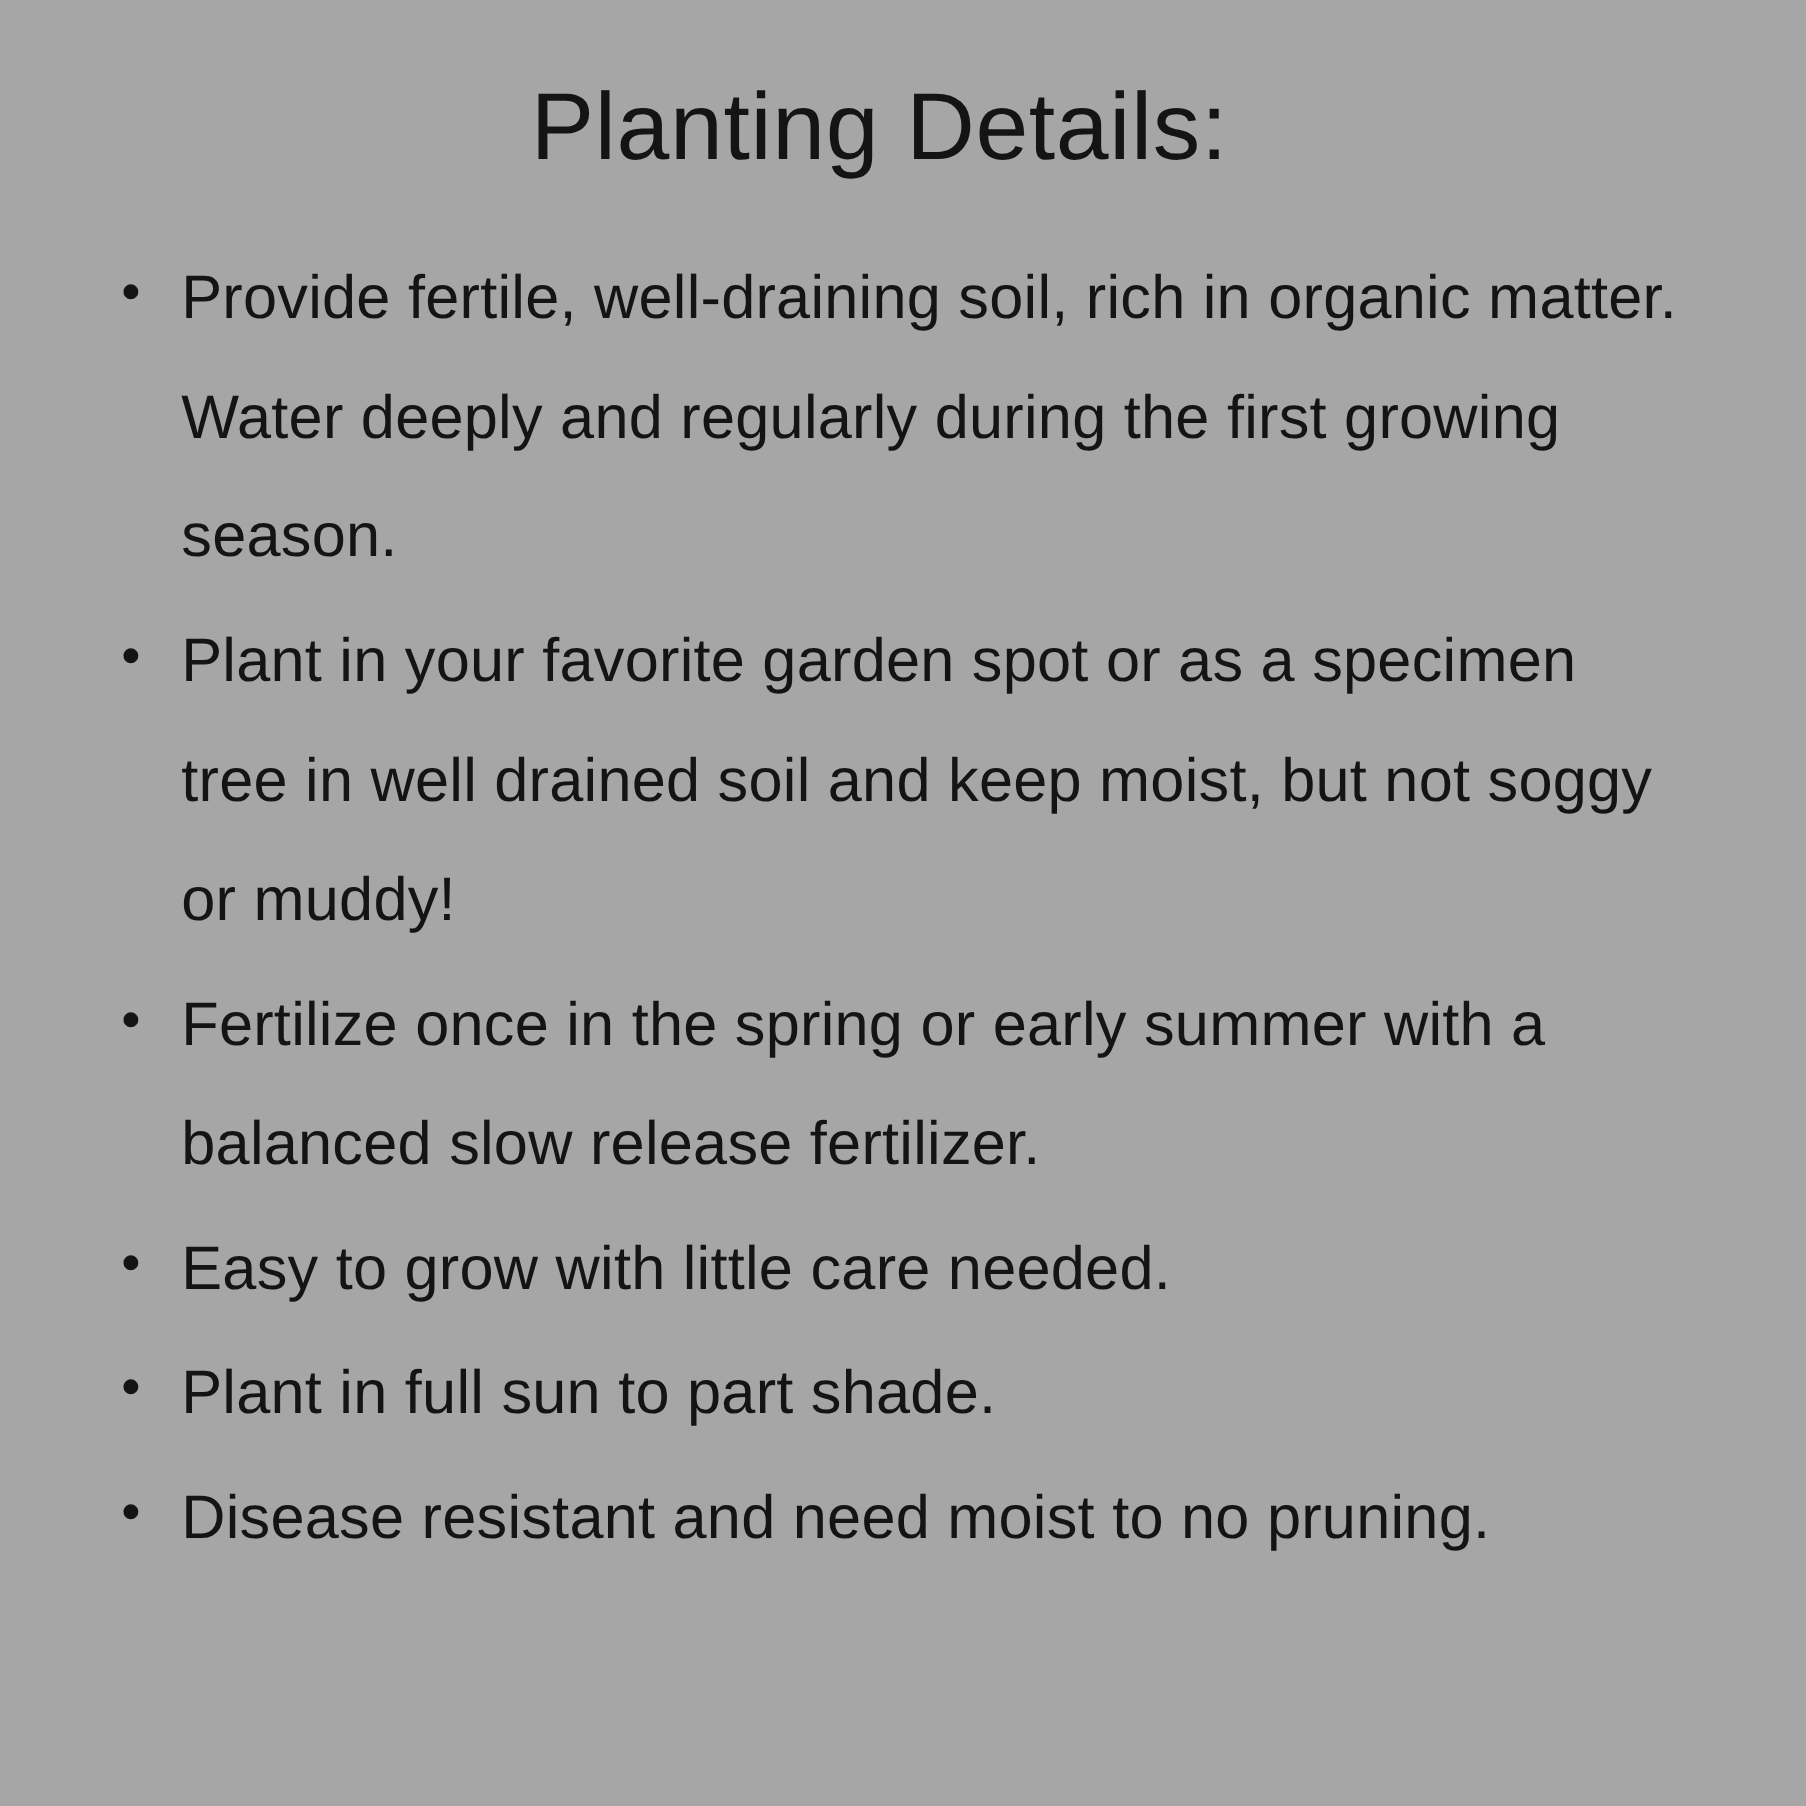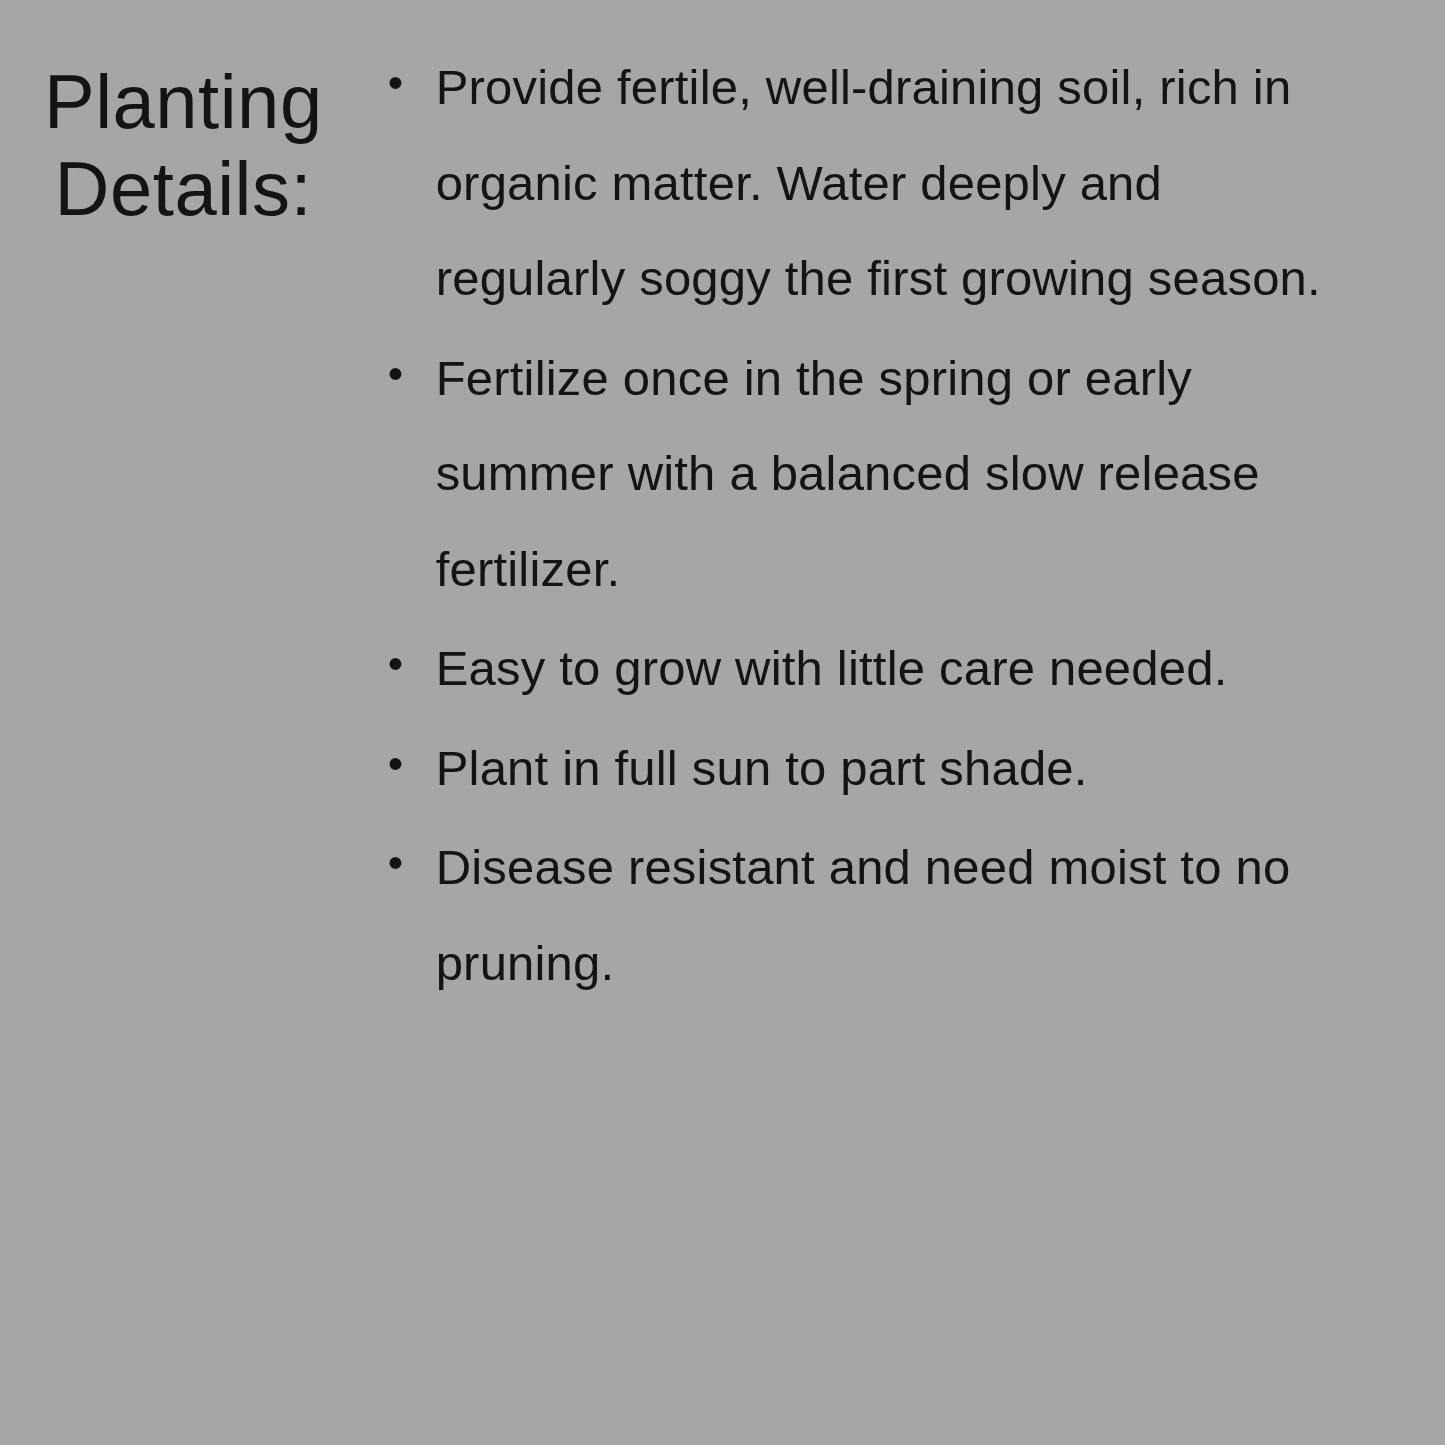--- a/index.html
+++ b/index.html
@@ -11,23 +11,23 @@
     height: 1445px;
     background: #a6a6a6;
     font-family: "Liberation Sans", sans-serif;
     color: #1b1b1b;
     overflow: hidden;
   }
   .page {
     width: 1445px;
     height: 1445px;
     box-sizing: border-box;
-    padding: 40px 70px 0 44px;
+    padding: 40px 70px 0 32px;
     display: flex;
-    flex-direction: row;
+    flex-direction: column;
   }
   .title {
     text-align: center;
     font-size: 76px;
     font-weight: 400;
     letter-spacing: 0.5px;
     line-height: 1.15;
     margin: 18px 0 46px 0;
     color: #141414;
   }
@@ -53,19 +53,20 @@
     font-size: 44px;
     line-height: 1.95;
   }
 </style>
 </head>
 <body>
 
 <div class="page">
   <h1 class="title">Planting Details:</h1>
   <ul class="bullet-list">
-    <li class="bullet-item">Provide fertile, well-draining soil, rich in organic matter. Water deeply and regularly soggy the first growing season.</li>
+    <li class="bullet-item">Provide fertile, well-draining soil, rich in organic matter. Water deeply and regularly during the first growing season.</li>
+    <li class="bullet-item">Plant in your favorite garden spot or as a specimen tree in well drained soil and keep moist, but not soggy or muddy!</li>
     <li class="bullet-item">Fertilize once in the spring or early summer with a balanced slow release fertilizer.</li>
     <li class="bullet-item">Easy to grow with little care needed.</li>
     <li class="bullet-item">Plant in full sun to part shade.</li>
     <li class="bullet-item">Disease resistant and need moist to no pruning.</li>
   </ul>
 </div>
 
 </body></html>

